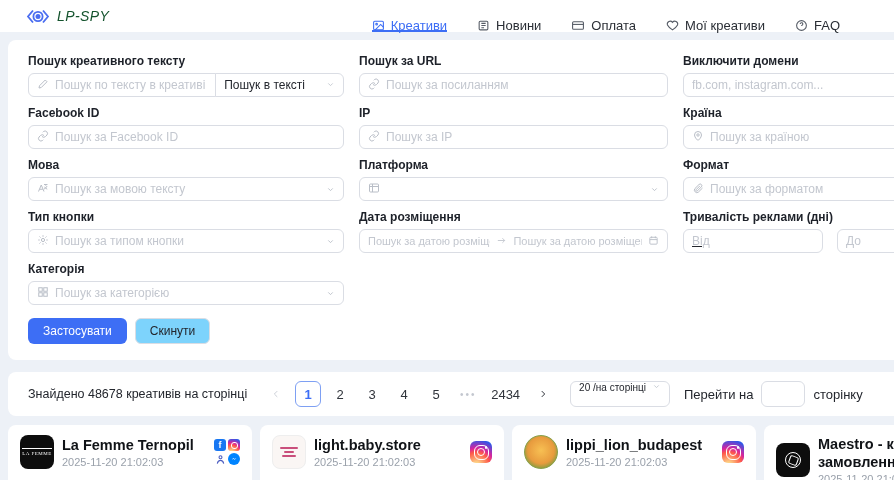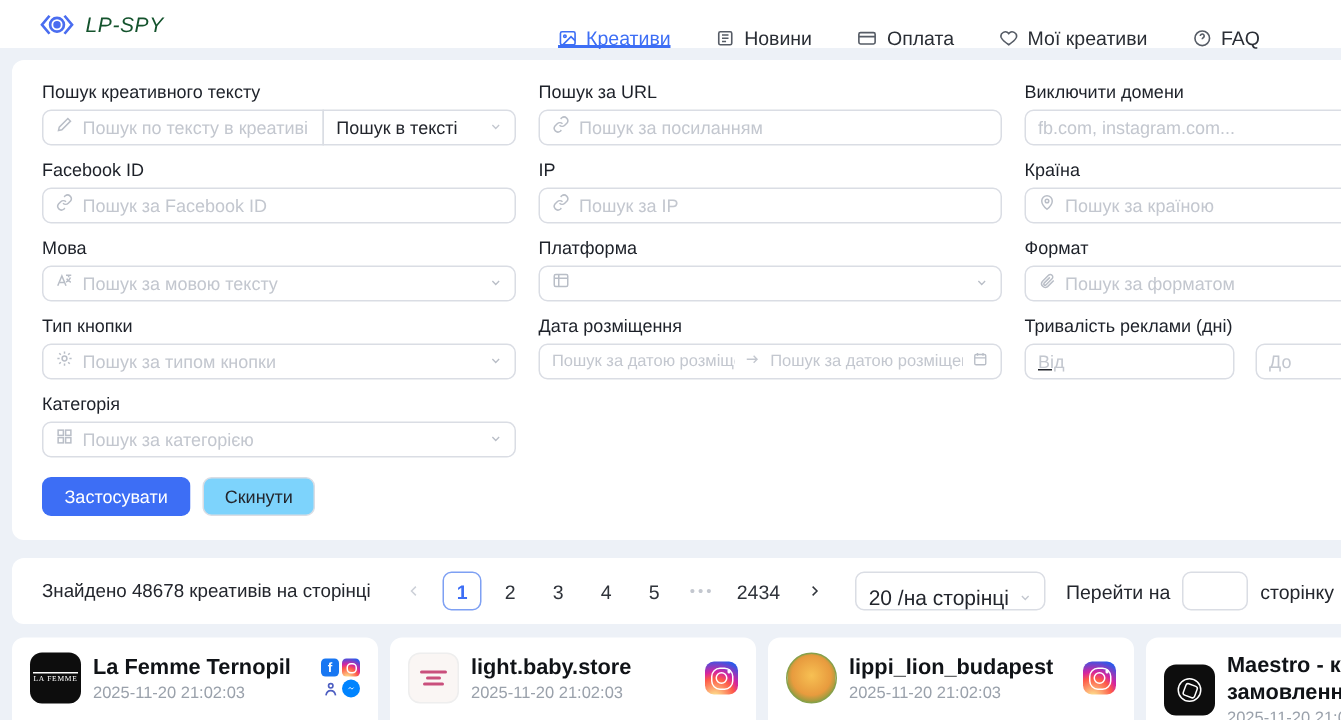--- a/index.html
+++ b/index.html
@@ -30,21 +30,21 @@
 
   
   .panel {
     margin:8px 8px 0 8px; background:#fff; border-radius:8px;
     padding:14px 20px 16px 20px;
   }
   .grid {
     display:grid; grid-template-columns:316px 309px 436px;
     column-gap:15px; row-gap:9px;
   }
-  .field-label { font-size:12px; font-weight:normal; color:#1d2129; margin-bottom:5px; }
+  .field-label { font-size:12px; font-weight:bold; color:#1d2129; margin-bottom:5px; }
   .control-row { display:flex; }
   .ctrl {
     height:24px; border:1px solid #dadde4; border-radius:6px; background:#fff;
     display:flex; align-items:center; gap:6px; padding:0 8px; flex:1; min-width:0;
   }
   .ctrl svg { flex:none; color:#b9bec7; }
   .ctrl input {
     border:none; outline:none; flex:1; min-width:0; font-size:12px;
     font-family:"Liberation Sans", sans-serif; color:#333; background:transparent;
   }
@@ -77,21 +77,21 @@
   .page-item {
     min-width:26px; height:26px; display:flex; align-items:center; justify-content:center;
     font-size:13px; color:#30343b; cursor:pointer; border-radius:6px; padding:0 4px;
   }
   .page-prev { color:#ccd0d8; }
   .page-next { color:#30343b; }
   .page-item.active { border:1px solid #7ea0f3; color:#3d6ef5; font-weight:bold; }
   .page-dots { color:#c3c7cf; letter-spacing:2px; font-size:10px; cursor:pointer; }
   .size-select {
     height:26px; border:1px solid #dadde4; border-radius:6px; display:flex;
-    align-items:flex-end; gap:6px; padding:0 8px; font-size:14px; color:#23262d;
+    align-items:flex-start; gap:6px; padding:0 8px; font-size:10px; color:#23262d;
     margin-left:8px; cursor:pointer; white-space:nowrap;
   }
   .goto { display:flex; align-items:center; gap:8px; font-size:13px; color:#23262d; margin-left:8px; }
   .goto input {
     width:44px; height:26px; border:1px solid #dadde4; border-radius:6px;
     outline:none; font-size:13px; padding:0 6px;
     font-family:"Liberation Sans", sans-serif;
   }
 
   

